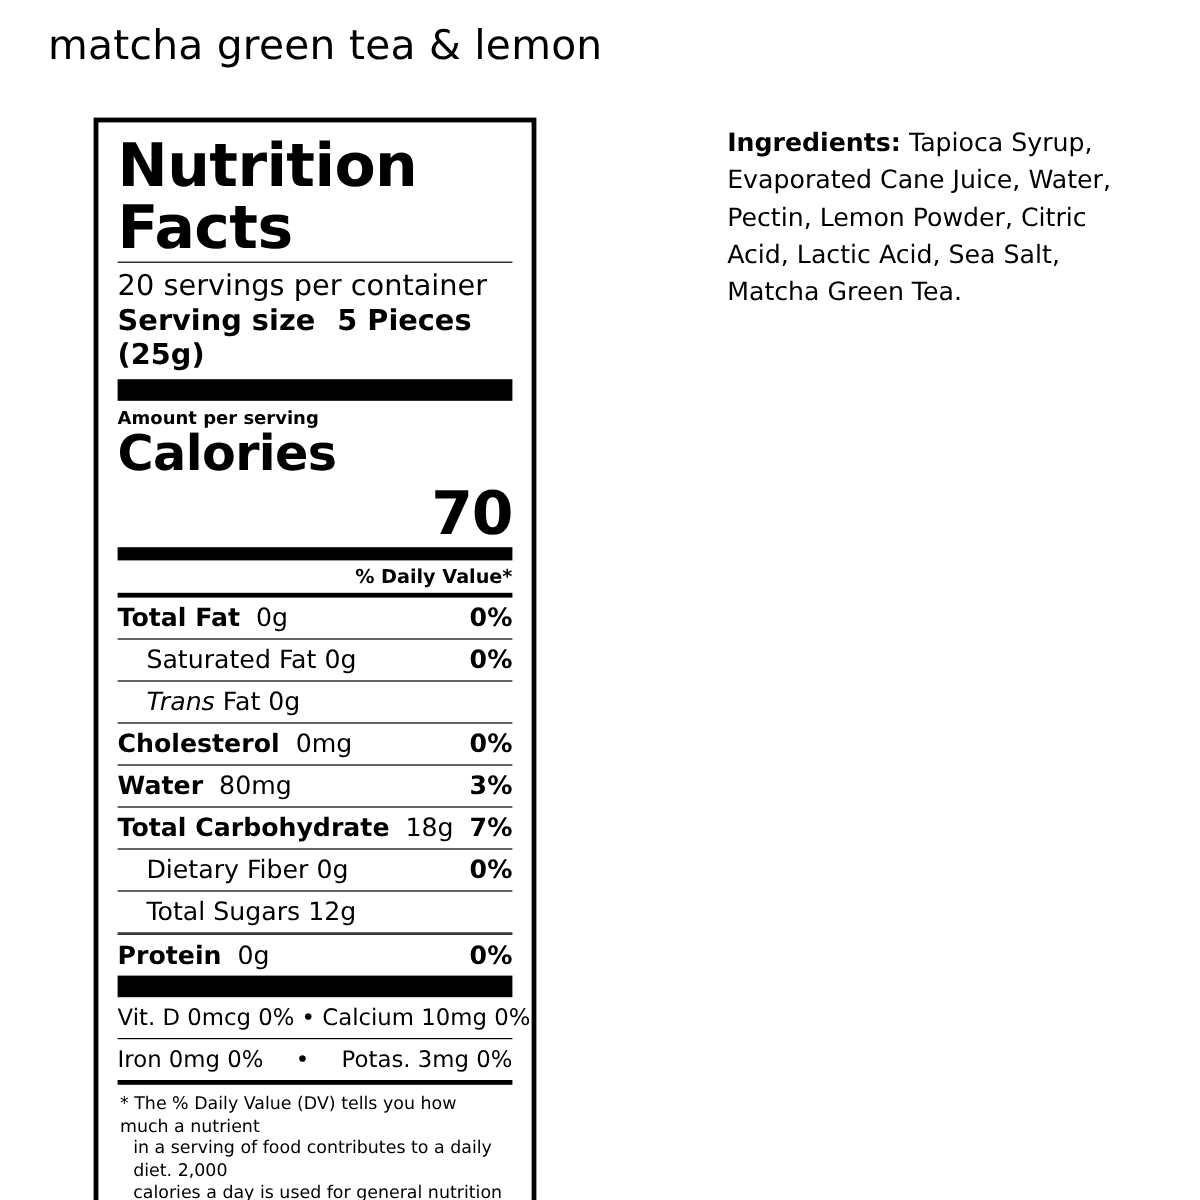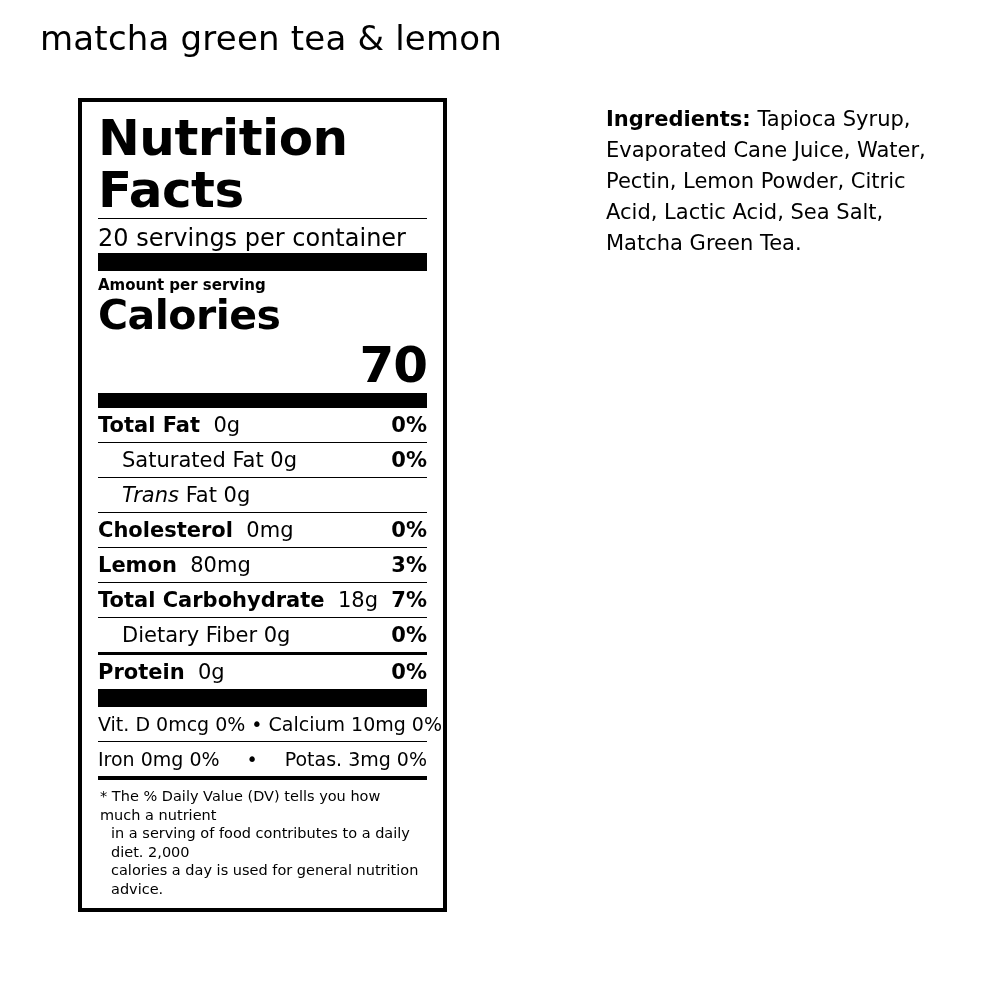--- a/index.html
+++ b/index.html
@@ -147,32 +147,37 @@
 
 <div id="product-title">matcha green tea &amp; lemon</div>
 
 <div id="nutrition-panel">
 
   <div class="nf-title">Nutrition Facts</div>
   <div class="rule-thin"></div>
 
   <div class="servings">20 servings per container</div>
 
+  <div class="serving-size">
+    <span>Serving size</span>
+    <span class="ss-val" style="padding-left:10px">5 Pieces (25g)</span>
+  </div>
 
   <div class="rule-thick"></div>
 
   <div class="amount-per">Amount per serving</div>
 
   <div class="calories-row">
     <span class="calories-label">Calories</span>
     <span class="calories-value">70</span>
   </div>
 
   <div class="rule-heavy"></div>
 
+  <div class="dv-header">% Daily Value*</div>
 
   <div class="rule-med"></div>
   <div class="nrow">
     <span class="label"><b>Total Fat</b>&nbsp;&nbsp;<span>0g</span></span>
     <span class="dv">0%</span>
   </div>
 
   <div class="rule-thin"></div>
   <div class="nrow indent1">
     <span class="label">Saturated Fat  0g</span>
@@ -186,37 +191,41 @@
   </div>
 
   <div class="rule-thin"></div>
   <div class="nrow">
     <span class="label"><b>Cholesterol</b>&nbsp;&nbsp;<span>0mg</span></span>
     <span class="dv">0%</span>
   </div>
 
   <div class="rule-thin"></div>
   <div class="nrow">
-    <span class="label"><b>Lemon</b>&nbsp;&nbsp;<span>80mg</span></span>
+    <span class="label"><b>Water</b>&nbsp;&nbsp;<span>80mg</span></span>
     <span class="dv">3%</span>
   </div>
 
   <div class="rule-thin"></div>
   <div class="nrow">
     <span class="label"><b>Total Carbohydrate</b>&nbsp;&nbsp;<span>18g</span></span>
     <span class="dv">7%</span>
   </div>
 
   <div class="rule-thin"></div>
   <div class="nrow indent1">
     <span class="label">Dietary Fiber  0g</span>
     <span class="dv">0%</span>
   </div>
 
   <div class="rule-thin"></div>
+  <div class="nrow indent1">
+    <span class="label">Total Sugars  12g</span>
+    <span class="dv"></span>
+  </div>
 
   <div class="rule-thin"></div>
 
   <div class="rule-thin"></div>
   <div class="nrow">
     <span class="label"><b>Protein</b>&nbsp;&nbsp;<span>0g</span></span>
     <span class="dv">0%</span>
   </div>
 
   <div class="rule-thick"></div>

